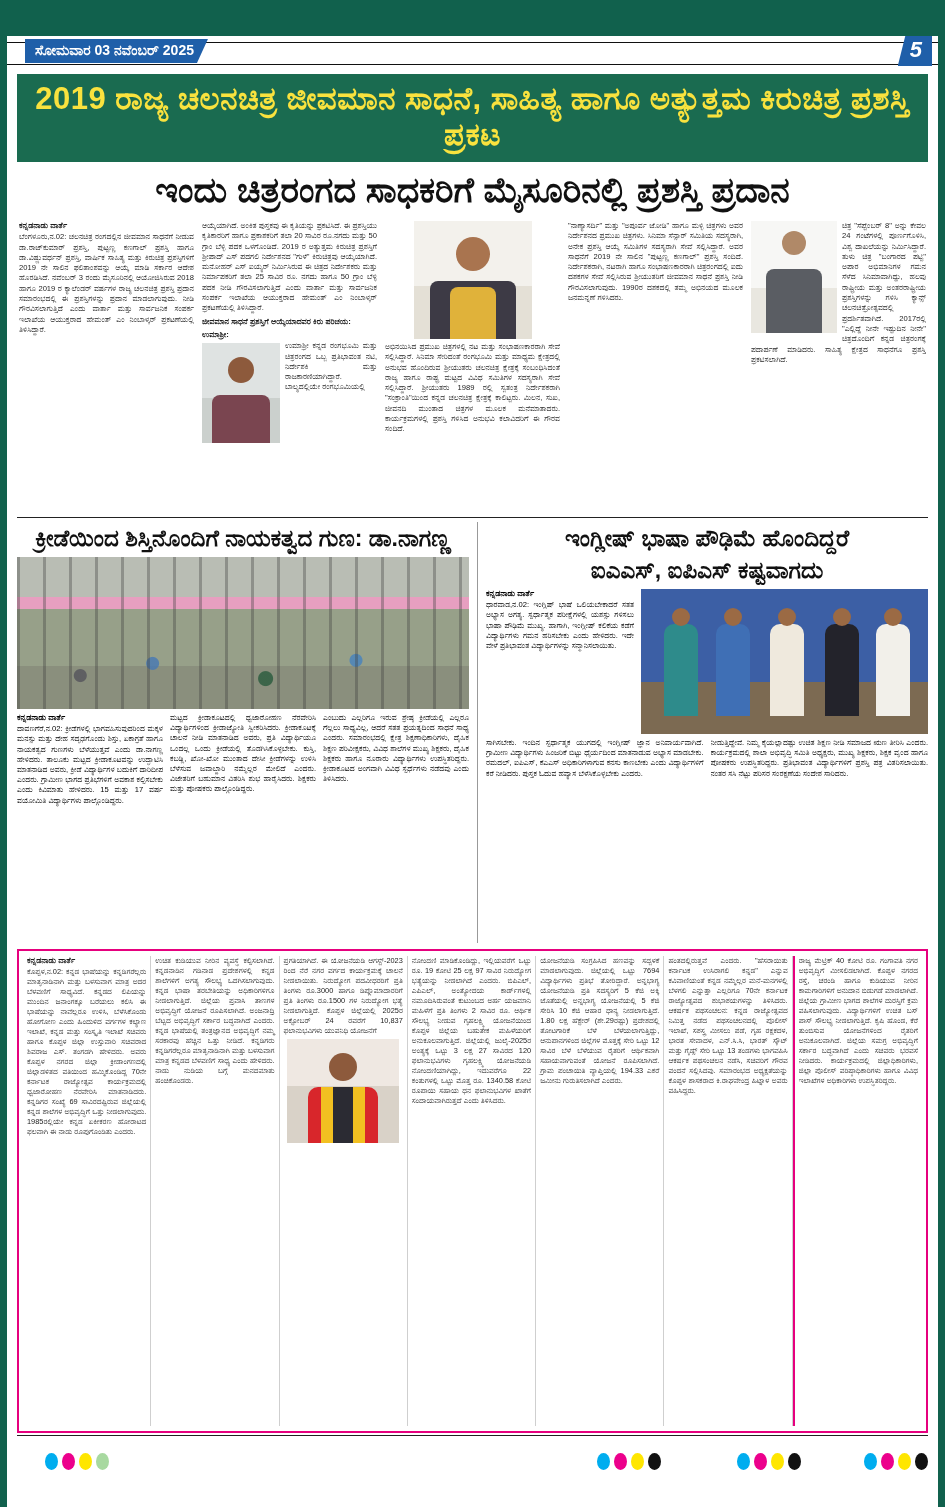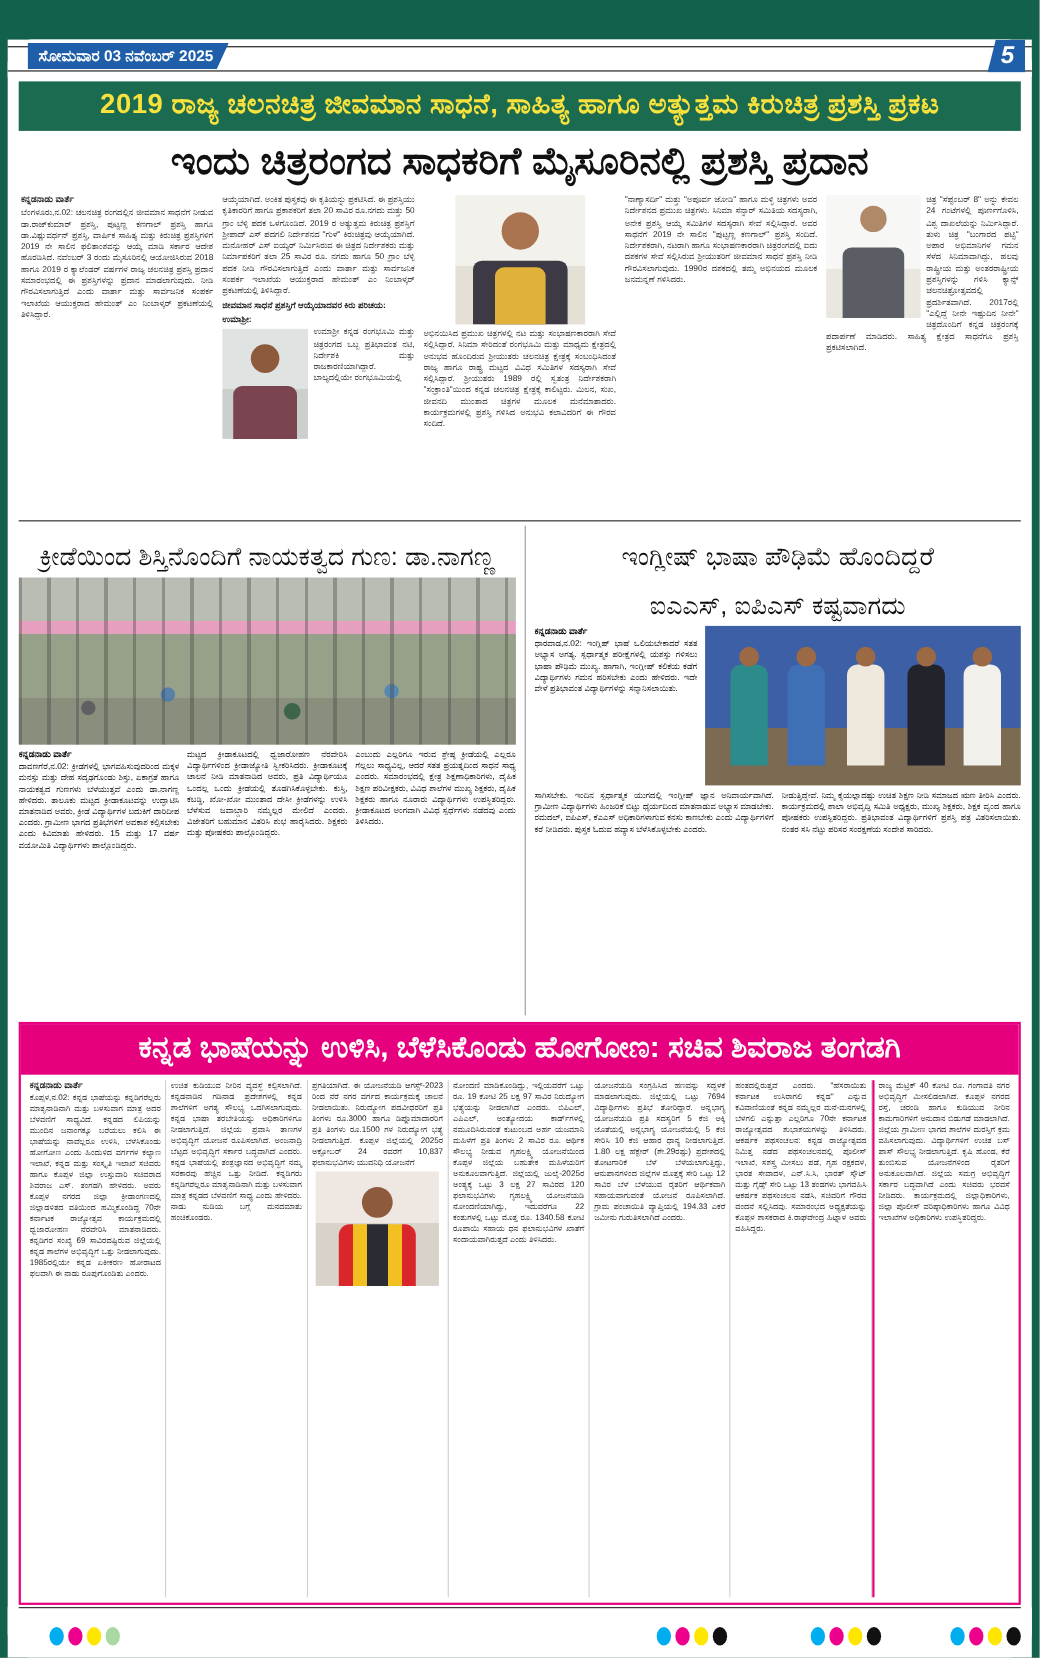--- a/index.html
+++ b/index.html
@@ -1,31 +1,31 @@
 <!DOCTYPE html>
 <html><head>
 <meta charset="utf-8">
 <style>
   html,body{margin:0;padding:0;}
   body{font-family:"Liberation Sans","DejaVu Sans",sans-serif;background:#555;}
   #sheet{position:relative;width:945px;height:1507px;background:#11614d;margin:0 auto;overflow:hidden;}
-  #paper{position:absolute;top:36px;left:7px;right:7px;bottom:0;background:#fff;border-radius:22px;}
+  #paper{position:absolute;top:36px;left:7px;right:7px;bottom:0;background:#fff;}
 
   
   .hdr{position:relative;height:34px;background:#fff;}
   .hdr-rule{position:absolute;left:0;right:0;height:0;border-top:1.5px solid #111;}
   .datebox{position:absolute;left:18px;top:3px;background:#1f5fa9;color:#fff;font-weight:bold;
            font-size:14px;padding:3px 14px 4px 10px;clip-path:polygon(0 0,100% 0,94% 100%,0 100%);}
   .masthead{position:absolute;left:0;right:0;top:9px;text-align:center;font-size:11px;font-weight:bold;color:#111;}
   .pagenum{position:absolute;right:6px;top:0px;background:#1f5fa9;color:#fff;font-weight:bold;font-style:italic;
            font-size:22px;padding:1px 10px 3px 12px;clip-path:polygon(22% 0,100% 0,100% 100%,0 100%);}
 
   
   .banner{margin:4px 10px 0 10px;background:#1a6b50;color:#f9e23e;text-align:center;
-          font-size:25px;font-weight:bold;padding:7px 4px 9px 4px;letter-spacing:0.5px;}
+          font-size:31px;font-weight:bold;padding:7px 4px 9px 4px;letter-spacing:0.5px;}
 
   
   .lead-head{margin:2px 10px;text-align:center;font-size:35px;font-weight:bold;color:#111;padding:6px 0 8px 0;}
 
   
   .cols{display:flex;gap:8px;padding:0 12px;}
   .col{flex:1;font-size:7.6px;line-height:10.3px;text-align:justify;color:#1c1c1c;overflow:hidden;}
   .byline{font-weight:bold;font-size:8px;margin-bottom:1px;}
   .subhead{font-weight:bold;font-size:7.8px;margin:3px 0 1px 0;}
   .sep{border-top:1.5px solid #222;margin:4px 10px;}
@@ -52,21 +52,21 @@
   .person i{position:absolute;top:-16px;left:50%;transform:translateX(-50%);width:18px;height:18px;border-radius:50%;background:#9b6a44;}
 
   .ministerfig{width:112px;height:104px;margin:3px auto;background:linear-gradient(#efe8e2 45%,#d9d2c8 45%);}
   .shawl{position:absolute;bottom:0;left:50%;transform:translateX(-50%);width:70px;height:56px;border-radius:10px 10px 0 0;
      background:linear-gradient(90deg,#d8262b 0 18%,#f2c021 18% 36%,#2b2b33 36% 64%,#f2c021 64% 82%,#d8262b 82% 100%);}
 
   
   .midband{display:flex;gap:0;padding:0 10px;margin-top:2px;}
   .mid-left{width:452px;padding-right:8px;border-right:1px solid #999;}
   .mid-right{flex:1;padding-left:8px;}
-  .mid-head{font-size:23px;font-weight:normal;color:#111;text-align:center;padding:3px 0 5px 0;margin-top:12px;}
+  .mid-head{font-size:23px;font-weight:bold;color:#111;text-align:center;padding:3px 0 5px 0;}
   .mid-head.two{line-height:27px;}
   .mid-cols{display:flex;gap:7px;margin-top:4px;}
   .mid-col{flex:1;font-size:7.6px;line-height:10.2px;text-align:justify;overflow:hidden;}
 
   
   .bottombox{margin:6px 10px 0 10px;border:2px solid #e6007e;}
   .bot-head{background:#e6007e;color:#fff;font-size:27px;font-weight:bold;text-align:center;padding:6px 2px 9px 2px;}
   .bot-cols{display:flex;padding:5px 4px;}
   .bot-col{flex:1;font-size:7.4px;line-height:10px;text-align:justify;color:#1c1c1c;overflow:hidden;
            padding:0 4px;border-right:1px solid #cfcfcf;height:470px;}
@@ -184,21 +184,20 @@
             <span>ಸಾಗಿಸಬೇಕು. ಇಂದಿನ ಸ್ಪರ್ಧಾತ್ಮಕ ಯುಗದಲ್ಲಿ ಇಂಗ್ಲೀಷ್ ಜ್ಞಾನ ಅನಿವಾರ್ಯವಾಗಿದೆ. ಗ್ರಾಮೀಣ ವಿದ್ಯಾರ್ಥಿಗಳು ಹಿಂಜರಿಕೆ ಬಿಟ್ಟು ಧೈರ್ಯದಿಂದ ಮಾತನಾಡುವ ಅಭ್ಯಾಸ ಮಾಡಬೇಕು. ರಮದಲ್, ಐಪಿಎಸ್, ಕೆಎಎಸ್ ಅಧಿಕಾರಿಗಳಾಗುವ ಕನಸು ಕಾಣಬೇಕು ಎಂದು ವಿದ್ಯಾರ್ಥಿಗಳಿಗೆ ಕರೆ ನೀಡಿದರು. ಪುಸ್ತಕ ಓದುವ ಹವ್ಯಾಸ ಬೆಳೆಸಿಕೊಳ್ಳಬೇಕು ಎಂದರು.</span>
           </div>
           <div class="mid-col">
             <span>ನೀಡುತ್ತಿದ್ದೇವೆ. ನಿಮ್ಮ ಕೈಯಲ್ಲಾದಷ್ಟು ಉಚಿತ ಶಿಕ್ಷಣ ನೀಡಿ ಸಮಾಜದ ಋಣ ತೀರಿಸಿ ಎಂದರು. ಕಾರ್ಯಕ್ರಮದಲ್ಲಿ ಶಾಲಾ ಅಭಿವೃದ್ಧಿ ಸಮಿತಿ ಅಧ್ಯಕ್ಷರು, ಮುಖ್ಯ ಶಿಕ್ಷಕರು, ಶಿಕ್ಷಕ ವೃಂದ ಹಾಗೂ ಪೋಷಕರು ಉಪಸ್ಥಿತರಿದ್ದರು. ಪ್ರತಿಭಾವಂತ ವಿದ್ಯಾರ್ಥಿಗಳಿಗೆ ಪ್ರಶಸ್ತಿ ಪತ್ರ ವಿತರಿಸಲಾಯಿತು. ನಂತರ ಸಸಿ ನೆಟ್ಟು ಪರಿಸರ ಸಂರಕ್ಷಣೆಯ ಸಂದೇಶ ಸಾರಿದರು.</span>
           </div>
         </div>
       </div>
     </div>
 
     <div class="bottombox">
-      <div class="bot-head">ಕನ್ನಡ ಭಾಷೆಯನ್ನು ಉಳಿಸಿ, ಬೆಳೆಸಿಕೊಂಡು ಹೋಗೋಣ: ಸಚಿವ ಶಿವರಾಜ ತಂಗಡಗಿ</div>
       <div class="bot-cols">
         <div class="bot-col">
           <div class="byline">ಕನ್ನಡನಾಡು ವಾರ್ತೆ</div>
           <span>ಕೊಪ್ಪಳ,ನ.02: ಕನ್ನಡ ಭಾಷೆಯನ್ನು ಕನ್ನಡಿಗರೆಲ್ಲರು ಮಾತೃನಾಡಿನಾಗಿ ಮತ್ತು ಬಳಸುವಾಗ ಮಾತ್ರ ಅದರ ಬೆಳವಣಿಗೆ ಸಾಧ್ಯವಿದೆ. ಕನ್ನಡದ ಲಿಪಿಯನ್ನು ಮುಂದಿನ ಜನಾಂಗಕ್ಕೂ ಬರೆಯಲು ಕಲಿಸಿ ಈ ಭಾಷೆಯನ್ನು ನಾವೆಲ್ಲರೂ ಉಳಿಸಿ, ಬೆಳೆಸಿಕೊಂಡು ಹೋಗೋಣ ಎಂದು ಹಿಂದುಳಿದ ವರ್ಗಗಳ ಕಲ್ಯಾಣ ಇಲಾಖೆ, ಕನ್ನಡ ಮತ್ತು ಸಂಸ್ಕೃತಿ ಇಲಾಖೆ ಸಚಿವರು ಹಾಗೂ ಕೊಪ್ಪಳ ಜಿಲ್ಲಾ ಉಸ್ತುವಾರಿ ಸಚಿವರಾದ ಶಿವರಾಜ ಎಸ್. ತಂಗಡಗಿ ಹೇಳಿದರು. ಅವರು ಕೊಪ್ಪಳ ನಗರದ ಜಿಲ್ಲಾ ಕ್ರೀಡಾಂಗಣದಲ್ಲಿ ಜಿಲ್ಲಾಡಳಿತದ ವತಿಯಿಂದ ಹಮ್ಮಿಕೊಂಡಿದ್ದ 70ನೇ ಕರ್ನಾಟಕ ರಾಜ್ಯೋತ್ಸವ ಕಾರ್ಯಕ್ರಮದಲ್ಲಿ ಧ್ವಜಾರೋಹಣ ನೆರವೇರಿಸಿ ಮಾತನಾಡಿದರು. ಕನ್ನಡಿಗರ ಸಂಖ್ಯೆ 69 ಸಾವಿರದಷ್ಟಿರುವ ಜಿಲ್ಲೆಯಲ್ಲಿ ಕನ್ನಡ ಶಾಲೆಗಳ ಅಭಿವೃದ್ಧಿಗೆ ಒತ್ತು ನೀಡಲಾಗುವುದು. 1985ರಲ್ಲಿಯೇ ಕನ್ನಡ ಏಕೀಕರಣ ಹೋರಾಟದ ಫಲವಾಗಿ ಈ ನಾಡು ರೂಪುಗೊಂಡಿತು ಎಂದರು.</span>
         </div>
         <div class="bot-col">
           <span>ಉಚಿತ ಕುಡಿಯುವ ನೀರಿನ ವ್ಯವಸ್ಥೆ ಕಲ್ಪಿಸಲಾಗಿದೆ. ಕನ್ನಡನಾಡಿನ ಗಡಿನಾಡ ಪ್ರದೇಶಗಳಲ್ಲಿ ಕನ್ನಡ ಶಾಲೆಗಳಿಗೆ ಅಗತ್ಯ ಸೌಲಭ್ಯ ಒದಗಿಸಲಾಗುವುದು. ಕನ್ನಡ ಭಾಷಾ ತರಬೇತಿಯನ್ನು ಅಧಿಕಾರಿಗಳಿಗೂ ನೀಡಲಾಗುತ್ತಿದೆ. ಜಿಲ್ಲೆಯ ಪ್ರವಾಸಿ ತಾಣಗಳ ಅಭಿವೃದ್ಧಿಗೆ ಯೋಜನೆ ರೂಪಿಸಲಾಗಿದೆ. ಅಂಜನಾದ್ರಿ ಬೆಟ್ಟದ ಅಭಿವೃದ್ಧಿಗೆ ಸರ್ಕಾರ ಬದ್ಧವಾಗಿದೆ ಎಂದರು. ಕನ್ನಡ ಭಾಷೆಯಲ್ಲಿ ತಂತ್ರಜ್ಞಾನದ ಅಭಿವೃದ್ಧಿಗೆ ನಮ್ಮ ಸರಕಾರವು ಹೆಚ್ಚಿನ ಒತ್ತು ನೀಡಿದೆ. ಕನ್ನಡಿಗರು ಕನ್ನಡಿಗರೆಲ್ಲರೂ ಮಾತೃನಾಡಿನಾಗಿ ಮತ್ತು ಬಳಸುವಾಗ ಮಾತ್ರ ಕನ್ನಡದ ಬೆಳವಣಿಗೆ ಸಾಧ್ಯ ಎಂದು ಹೇಳಿದರು. ನಾಡು ನುಡಿಯ ಬಗ್ಗೆ ಮನದಮಾತು ಹಂಚಿಕೊಂಡರು.</span>
         </div>
         <div class="bot-col">
           <span>ಪ್ರಗತಿಯಾಗಿದೆ. ಈ ಯೋಜನೆಯಡಿ ಆಗಸ್ಟ್-2023 ರಿಂದ ನೆರೆ ನಗರ ವರ್ಗದ ಕಾರ್ಯಕ್ರಮಕ್ಕೆ ಚಾಲನೆ ನೀಡಲಾಯಿತು. ನಿರುದ್ಯೋಗ ಪದವೀಧರರಿಗೆ ಪ್ರತಿ ತಿಂಗಳು ರೂ.3000 ಹಾಗೂ ಡಿಪ್ಲೊಮಾದಾರರಿಗೆ ಪ್ರತಿ ತಿಂಗಳು ರೂ.1500 ಗಳ ನಿರುದ್ಯೋಗ ಭತ್ಯೆ ನೀಡಲಾಗುತ್ತಿದೆ. ಕೊಪ್ಪಳ ಜಿಲ್ಲೆಯಲ್ಲಿ 2025ರ ಅಕ್ಟೋಬರ್ 24 ರವರೆಗೆ 10,837 ಫಲಾನುಭವಿಗಳು ಯುವನಿಧಿ ಯೋಜನೆಗೆ</span>

